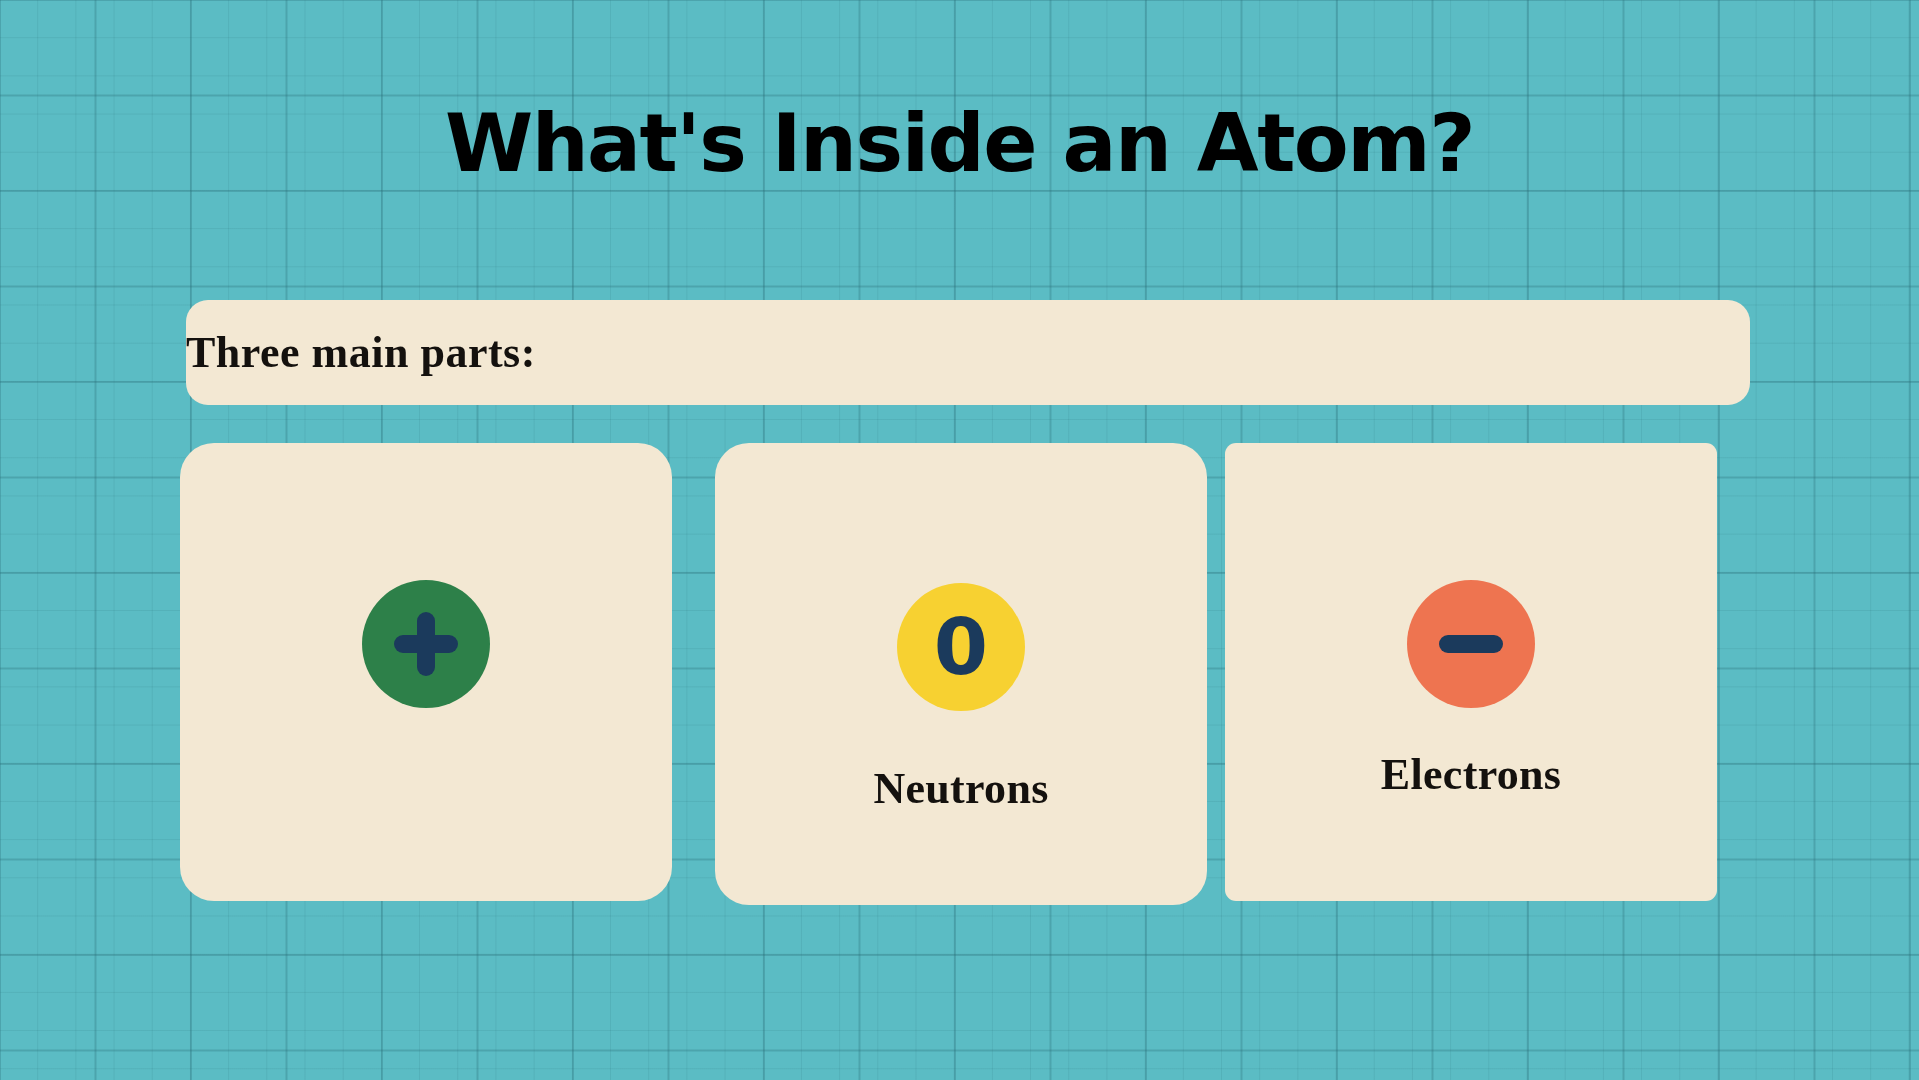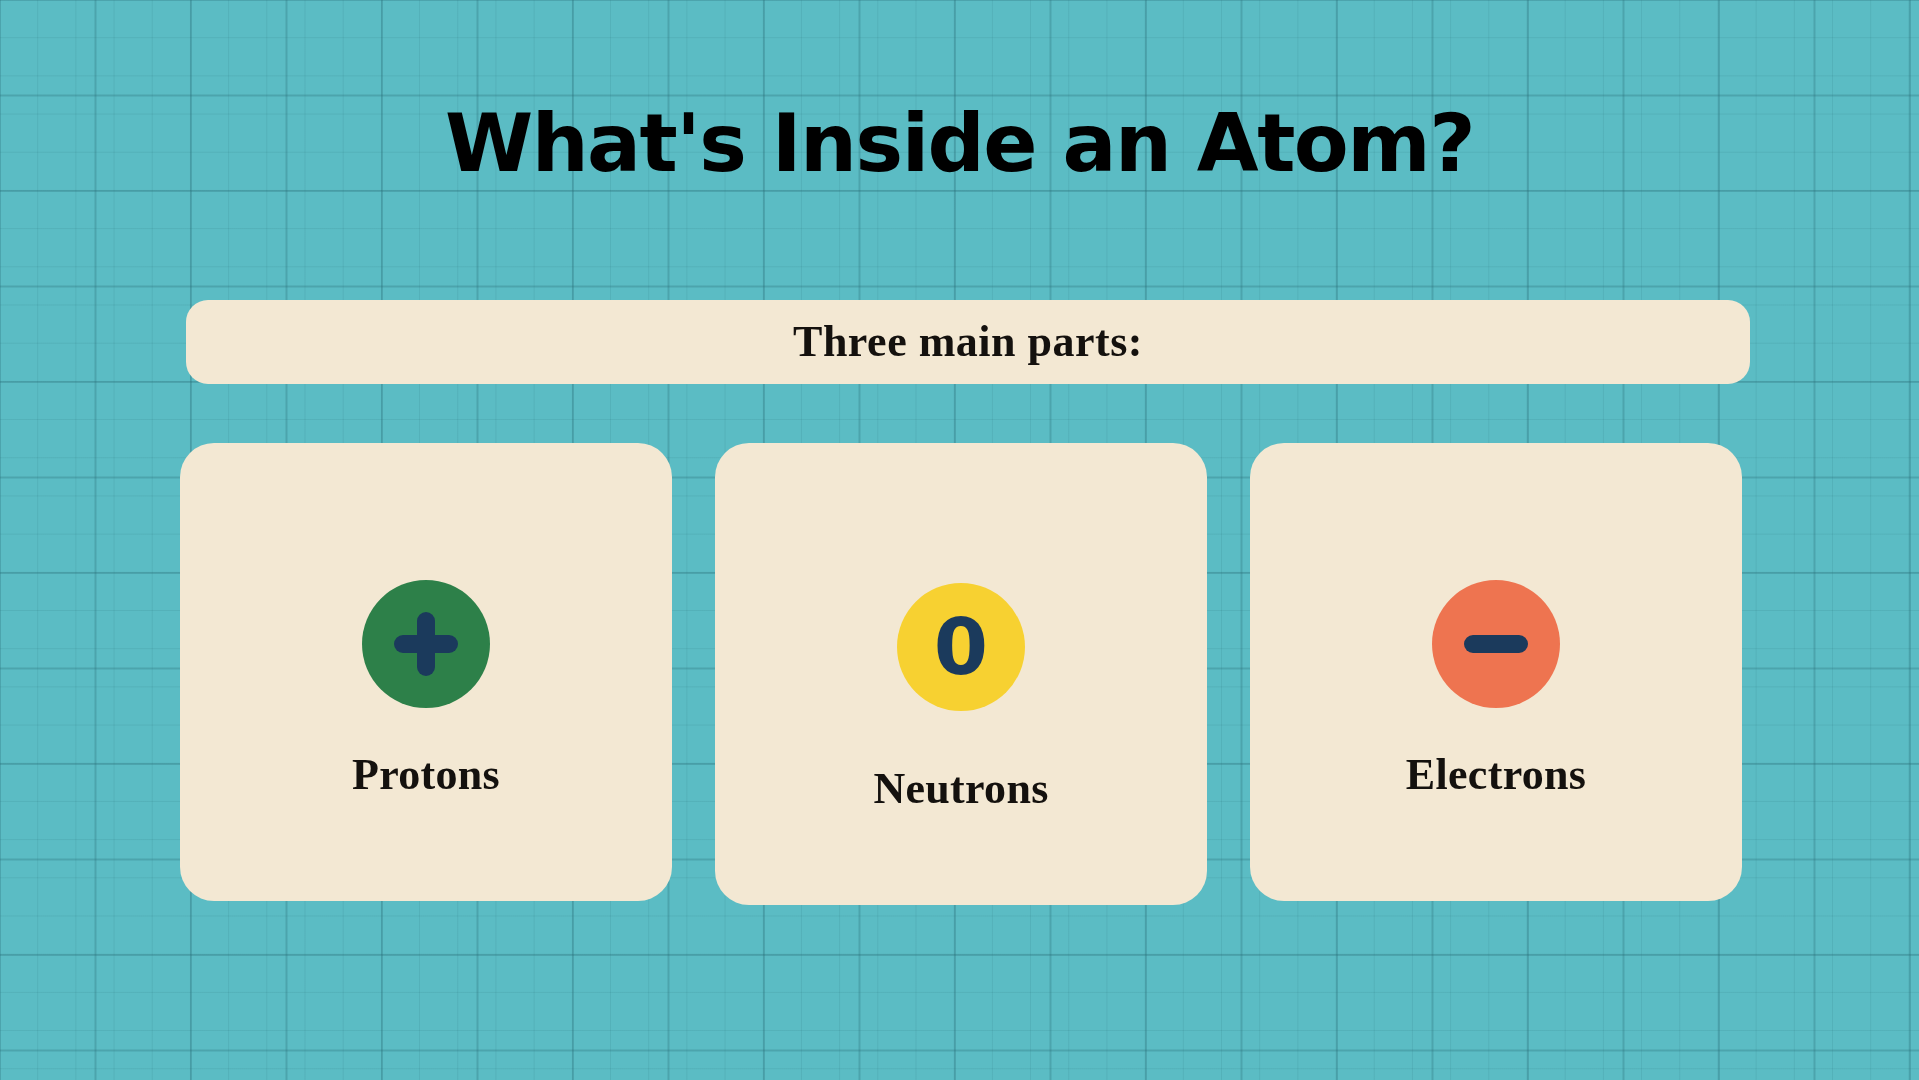--- a/index.html
+++ b/index.html
@@ -48,26 +48,25 @@
     color: #000000;
     white-space: nowrap;
   }
 
   
   #banner {
     position: absolute;
     left: 186px;
     top: 300px;
     width: 1564px;
-    height: 84px;
+    height: 105px;
     background: #f3e8d3;
     border-radius: 22px;
     display: flex;
     align-items: center;
-    justify-content: center;
   }
   #banner-text {
     font-family: "Liberation Serif", serif;
     font-weight: 700;
     font-size: 44px;
     line-height: 50px;
     color: #14110e;
     letter-spacing: 0.5px;
   }
 
@@ -85,21 +84,21 @@
     width: 492px;
     height: 458px;
     background: #f3e8d3;
     border-radius: 34px;
     display: flex;
     flex-direction: column;
     align-items: center;
   }
   .card.c0 { left: 0px;    }
   .card.c1 { left: 535px; height: 462px; }
-  .card.c2 { left: 1070px; }
+  .card.c2 { left: 1045px; border-radius: 11px; }
 
   .icon-circle {
     position: absolute;
     top: 137px;
     left: 50%;
     transform: translateX(-50%);
     width: 128px;
     height: 128px;
     border-radius: 50%;
     display: flex;
@@ -145,21 +144,20 @@
 
   <div id="cards">
 
     <div class="card c0">
       <div class="icon-circle" style="background:#2d8049;">
         <svg width="74" height="74" viewBox="0 0 74 74" aria-hidden="true">
           <rect x="28" y="5" width="18" height="64" rx="9" fill="#1b3a5c"></rect>
           <rect x="5" y="28" width="64" height="18" rx="9" fill="#1b3a5c"></rect>
         </svg>
       </div>
-      <div class="card-label">Protons</div>
     </div>
 
     <div class="card c1">
       <div class="icon-circle" style="background:#f7d131;">
         <span class="glyph-zero">0</span>
       </div>
       <div class="card-label">Neutrons</div>
     </div>
 
     <div class="card c2">

